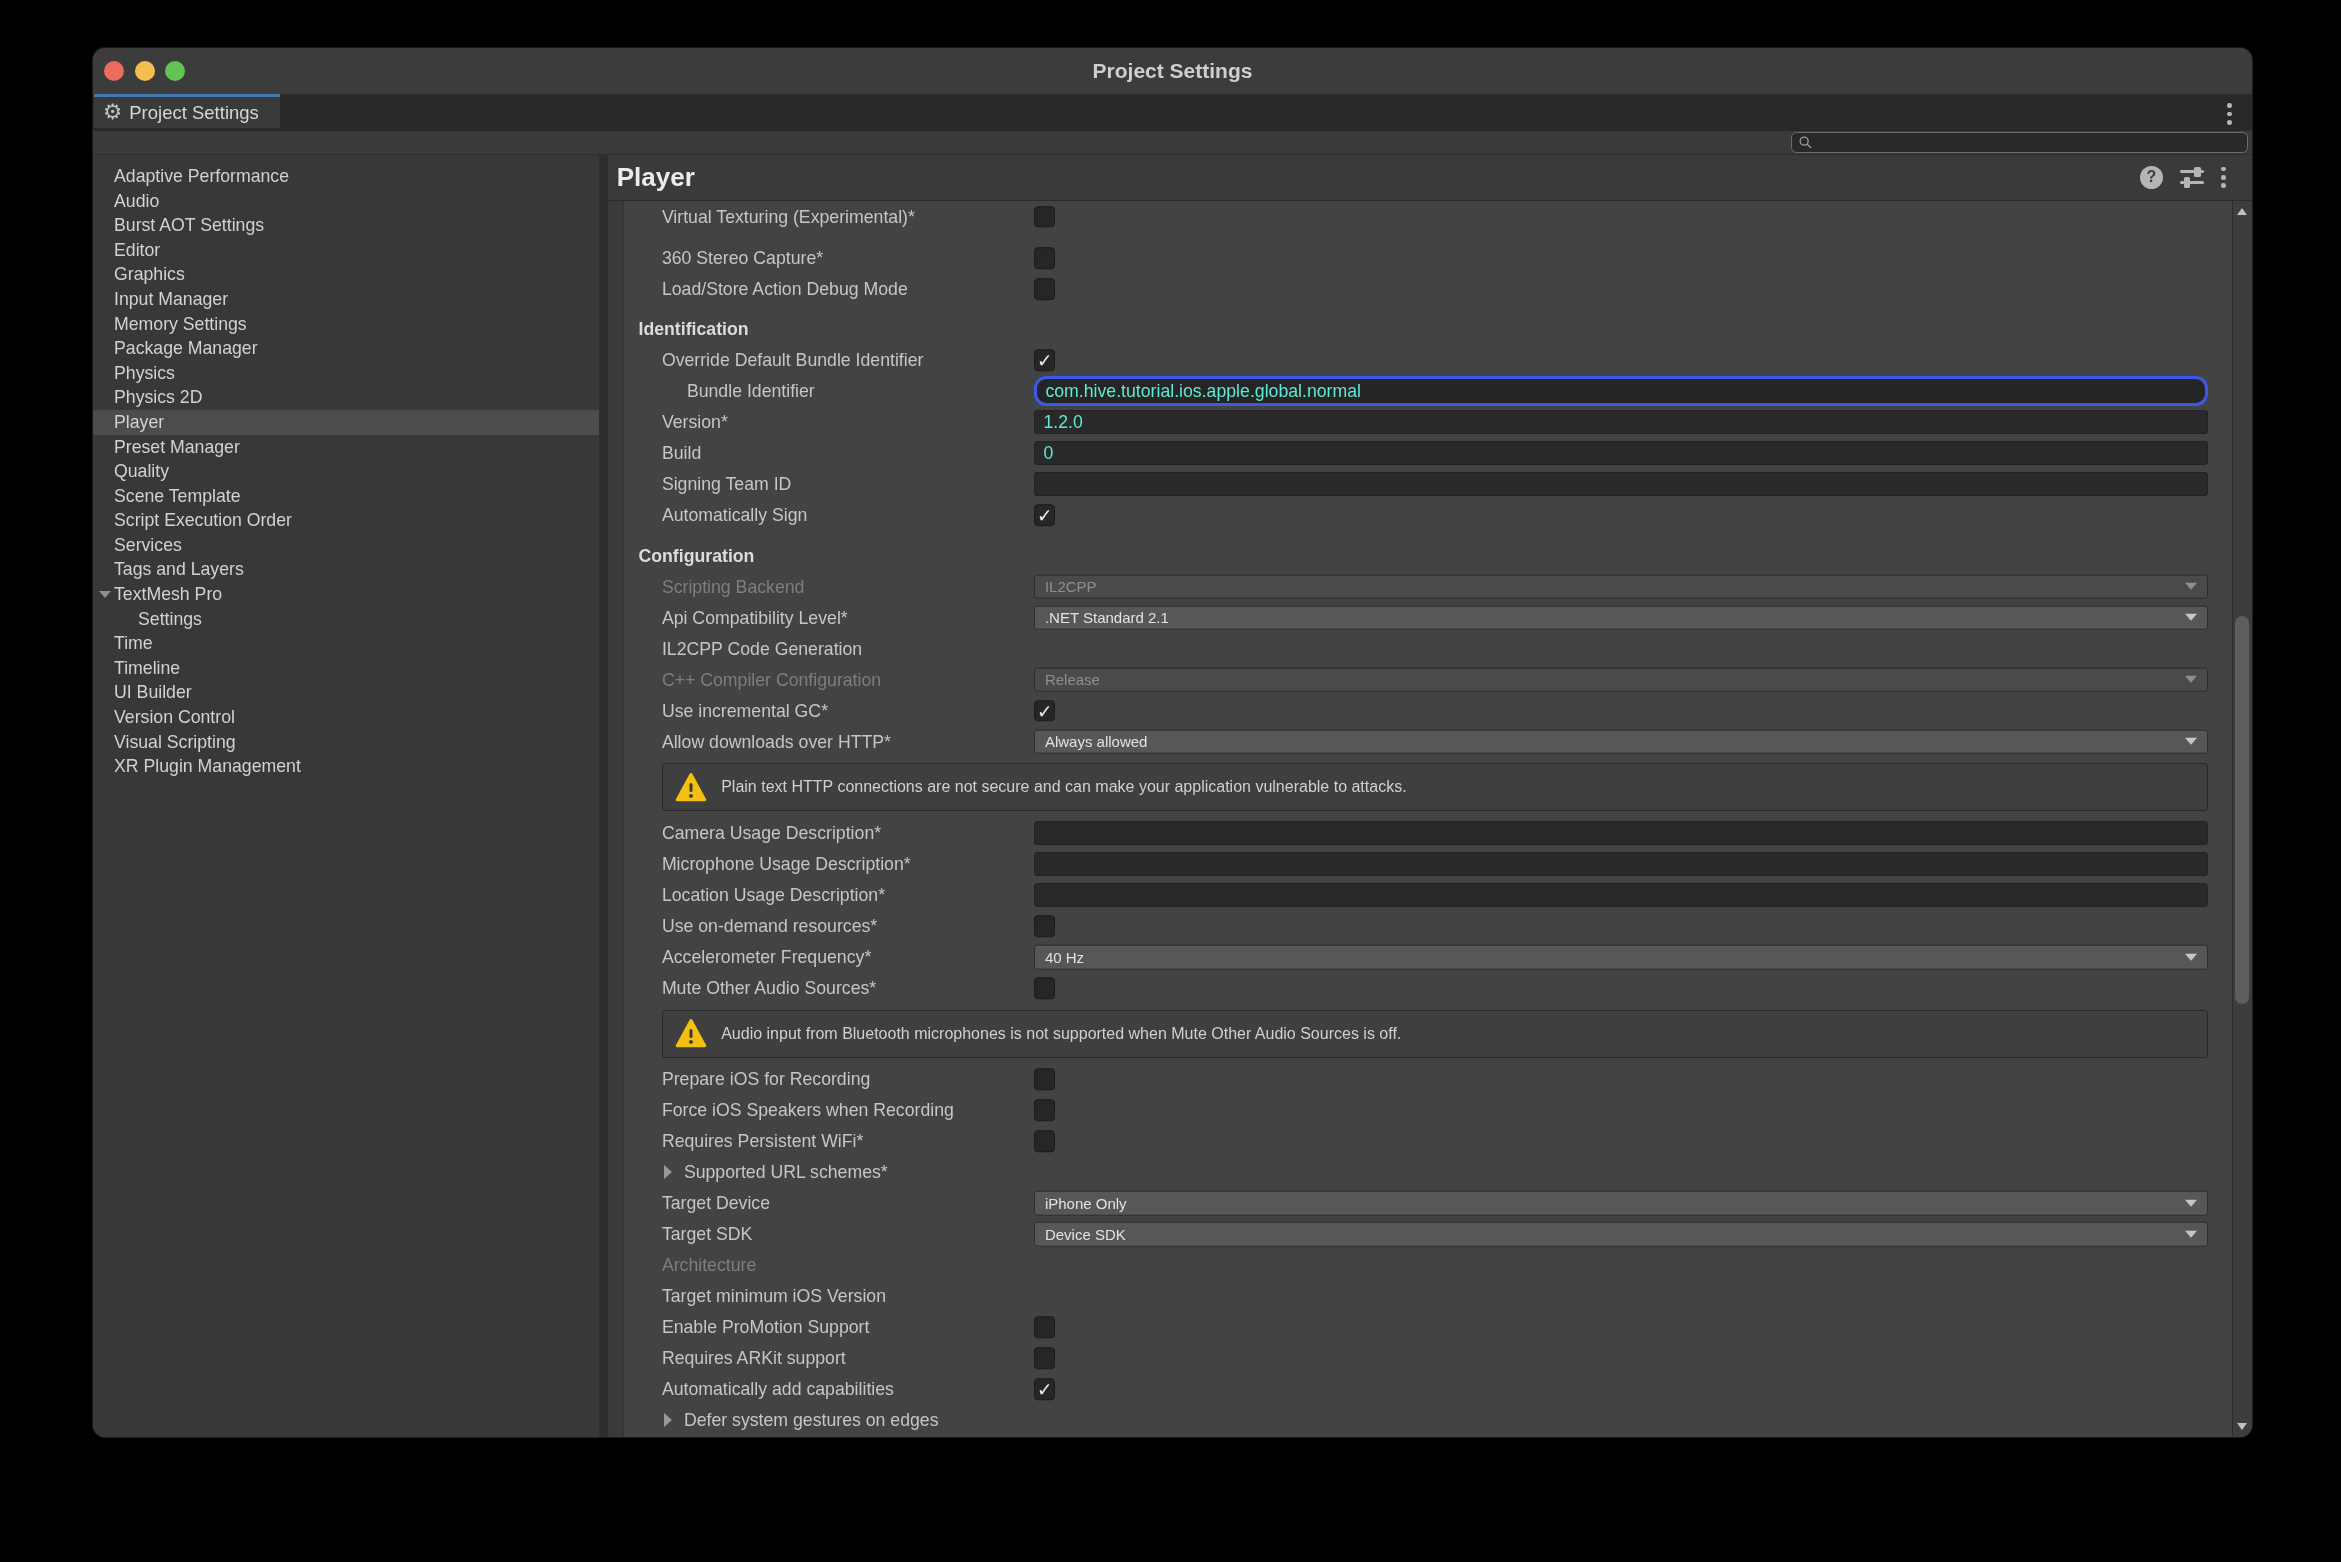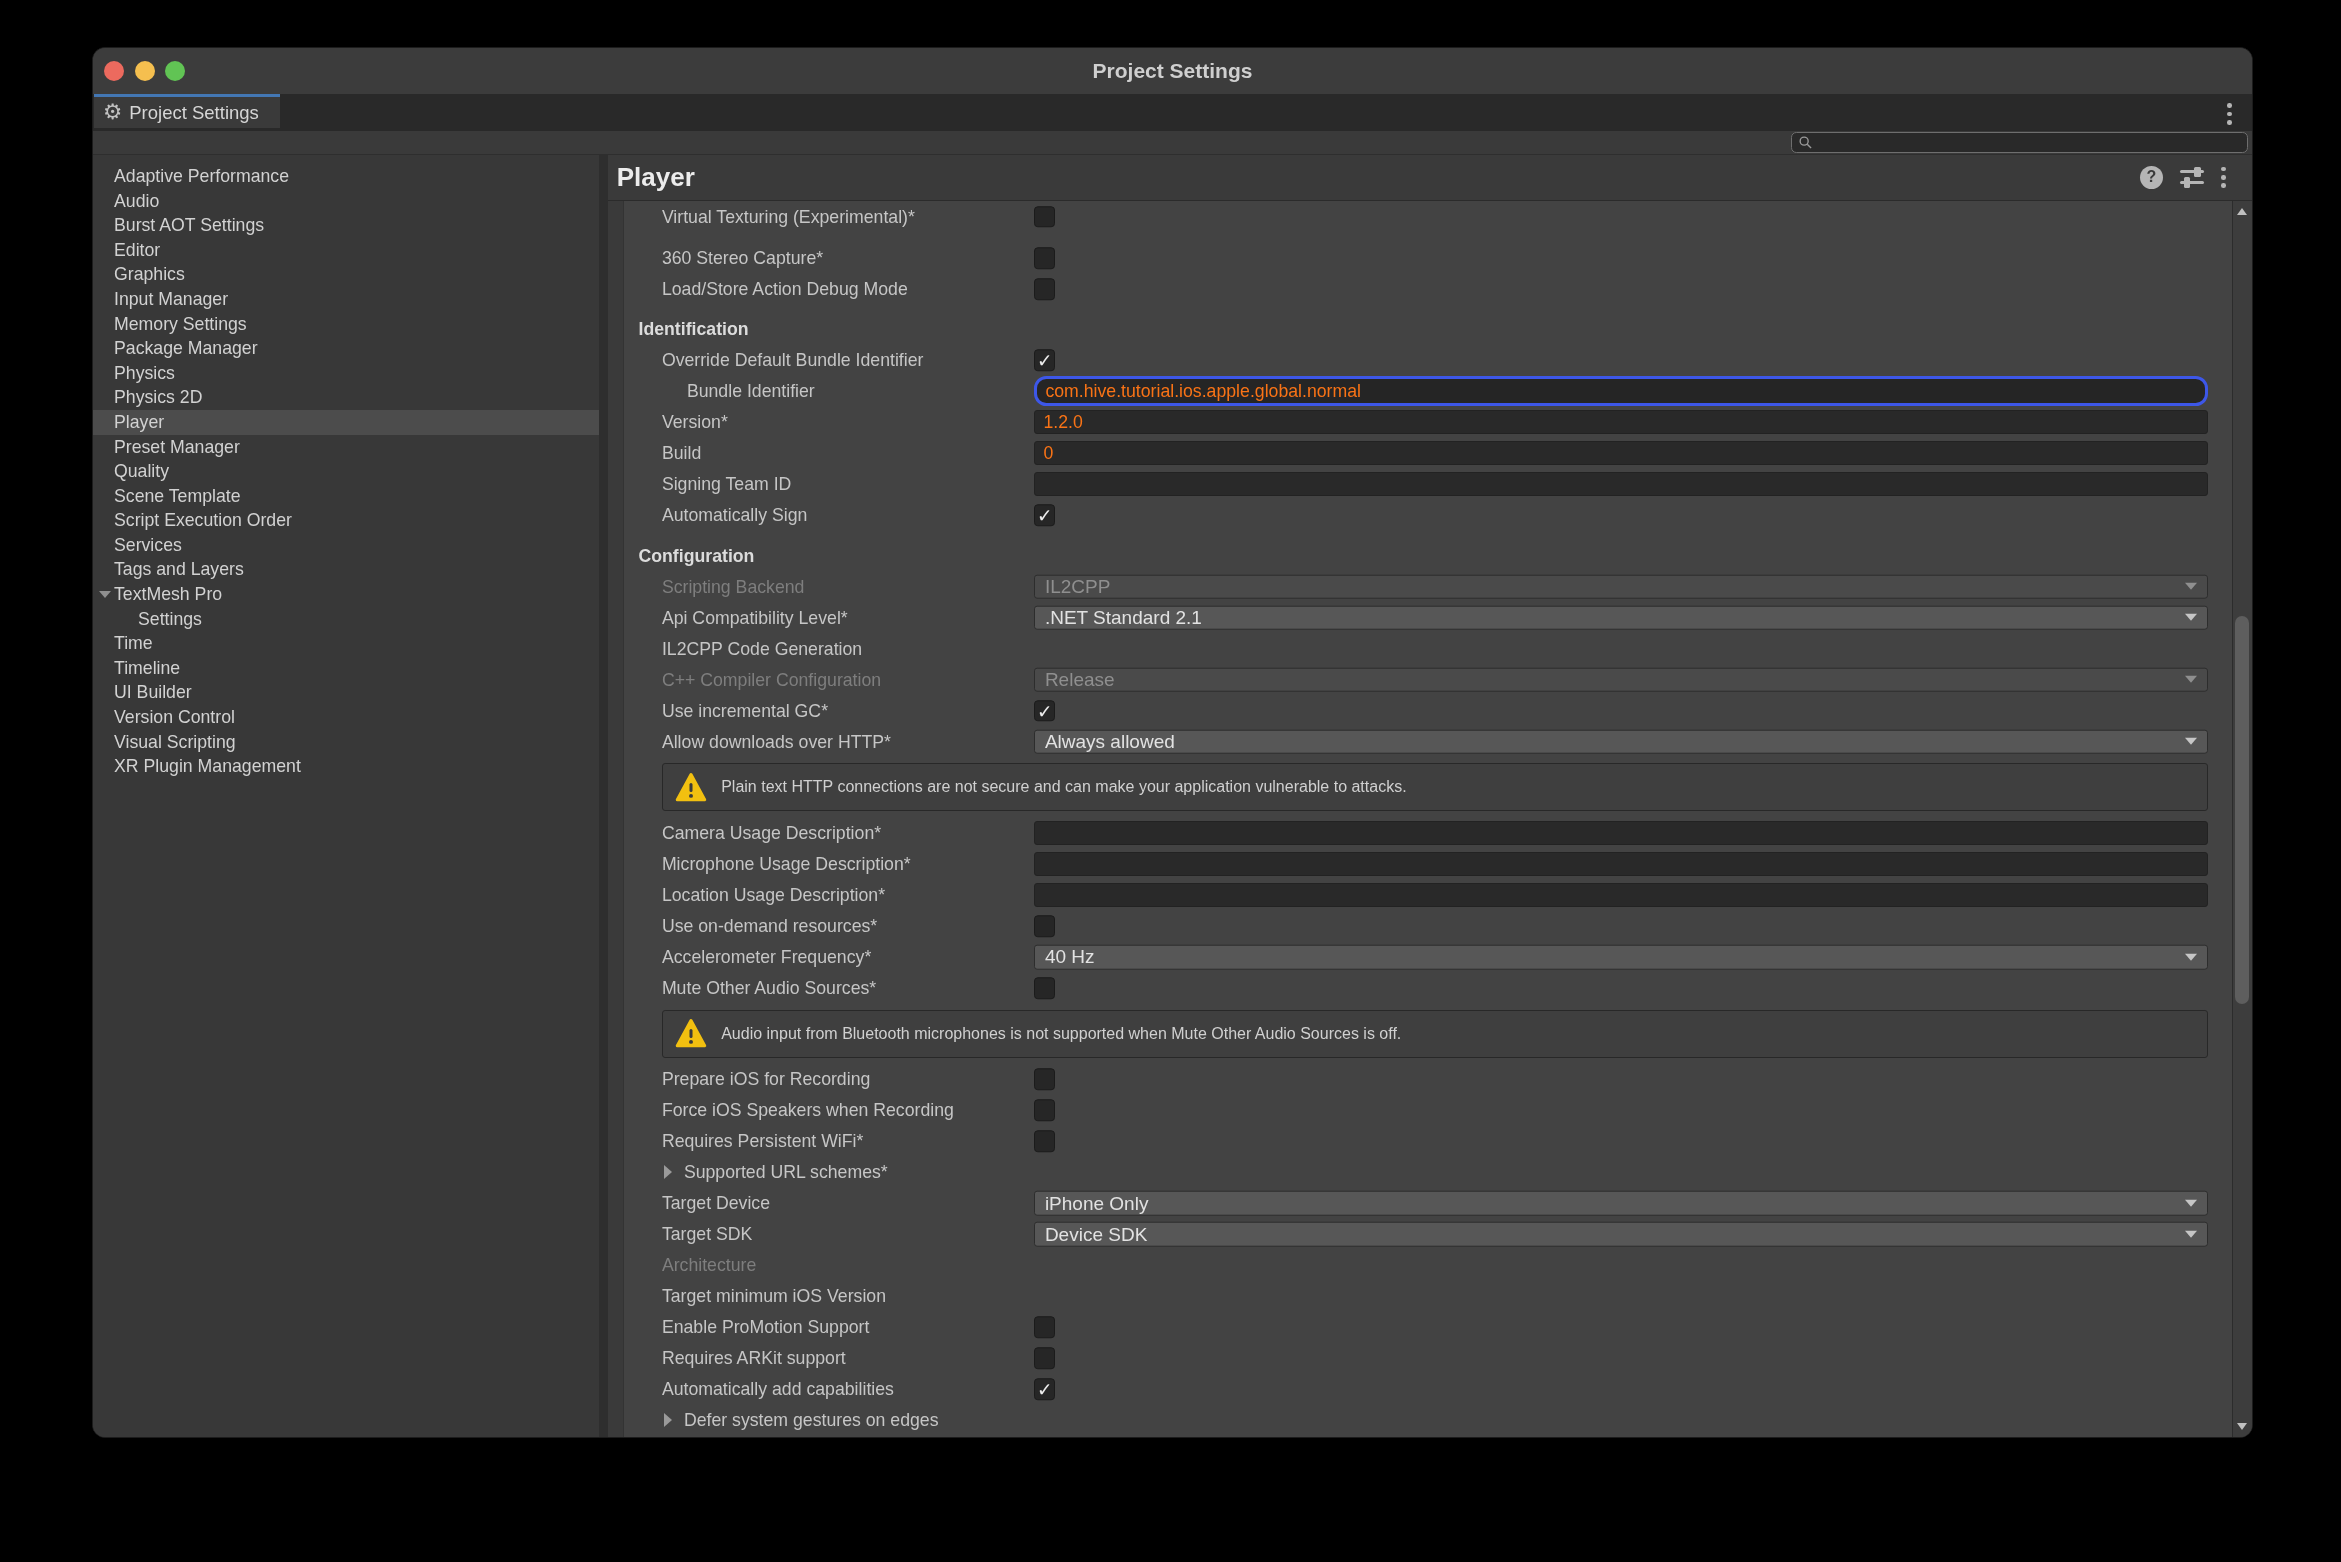--- a/index.html
+++ b/index.html
@@ -77,24 +77,24 @@
   .rows { position:absolute; inset:0; overflow:hidden; }
   .row { height:31px; position:relative; }
   .row .label { position:absolute; left:38px; top:50%; transform:translateY(-50%); font-size:17.7px; color:#c6c6c6; white-space:nowrap; }
   .row.indent1 .label { left:63px; }
   .row.section .label { left:14.6px; font-weight:bold; color:#dcdcdc; }
   .row.disabled .label { color:#7e7e7e; }
   .row .control { position:absolute; left:410px; right:24px; top:50%; transform:translateY(-50%); display:flex; align-items:center; }
   .cb { width:21.5px; height:21.5px; background:#262626; border:0.8px solid #1b1b1b; border-radius:3.8px;
         color:#ededed; font-size:18.5px; line-height:21px; text-align:center; box-sizing:border-box; flex:none; }
   .tf { width:100%; height:24px; background:#292929; border:0.8px solid #222222; border-radius:3.1px;
-        color:#f97316; font-size:17.7px; padding:0 8.5px; display:flex; align-items:center; box-sizing:border-box; }
+        color:#5eead4; font-size:17.7px; padding:0 8.5px; display:flex; align-items:center; box-sizing:border-box; }
   .tf.focused { border:3.1px solid #3d57e8; border-radius:12.3px; height:30px; background:#252525; }
   .dd { width:100%; height:24.6px; background:#575757; border:0.8px solid #2d2d2d; border-radius:3.1px;
-        color:#e2e2e2; font-size:19px; padding:0 10px; display:flex; align-items:center;
+        color:#e2e2e2; font-size:15px; padding:0 10px; display:flex; align-items:center;
         justify-content:space-between; box-sizing:border-box; }
   .dd .arrow { width:0; height:0; border-left:6.2px solid transparent; border-right:6.2px solid transparent; border-top:7.7px solid #c6c6c6; flex:none; }
   .dd.disabled { background:#4a4a4a; color:#8f8f8f; }
   .dd.disabled .arrow { border-top-color:#8f8f8f; }
   .row.foldout .fold-arrow {
     position:absolute; left:40px; top:50%; transform:translateY(-50%);
     width:0; height:0; border-top:7px solid transparent; border-bottom:7px solid transparent;
     border-left:8.5px solid #9a9a9a;
   }
   .row.foldout .label { left:60px; }

